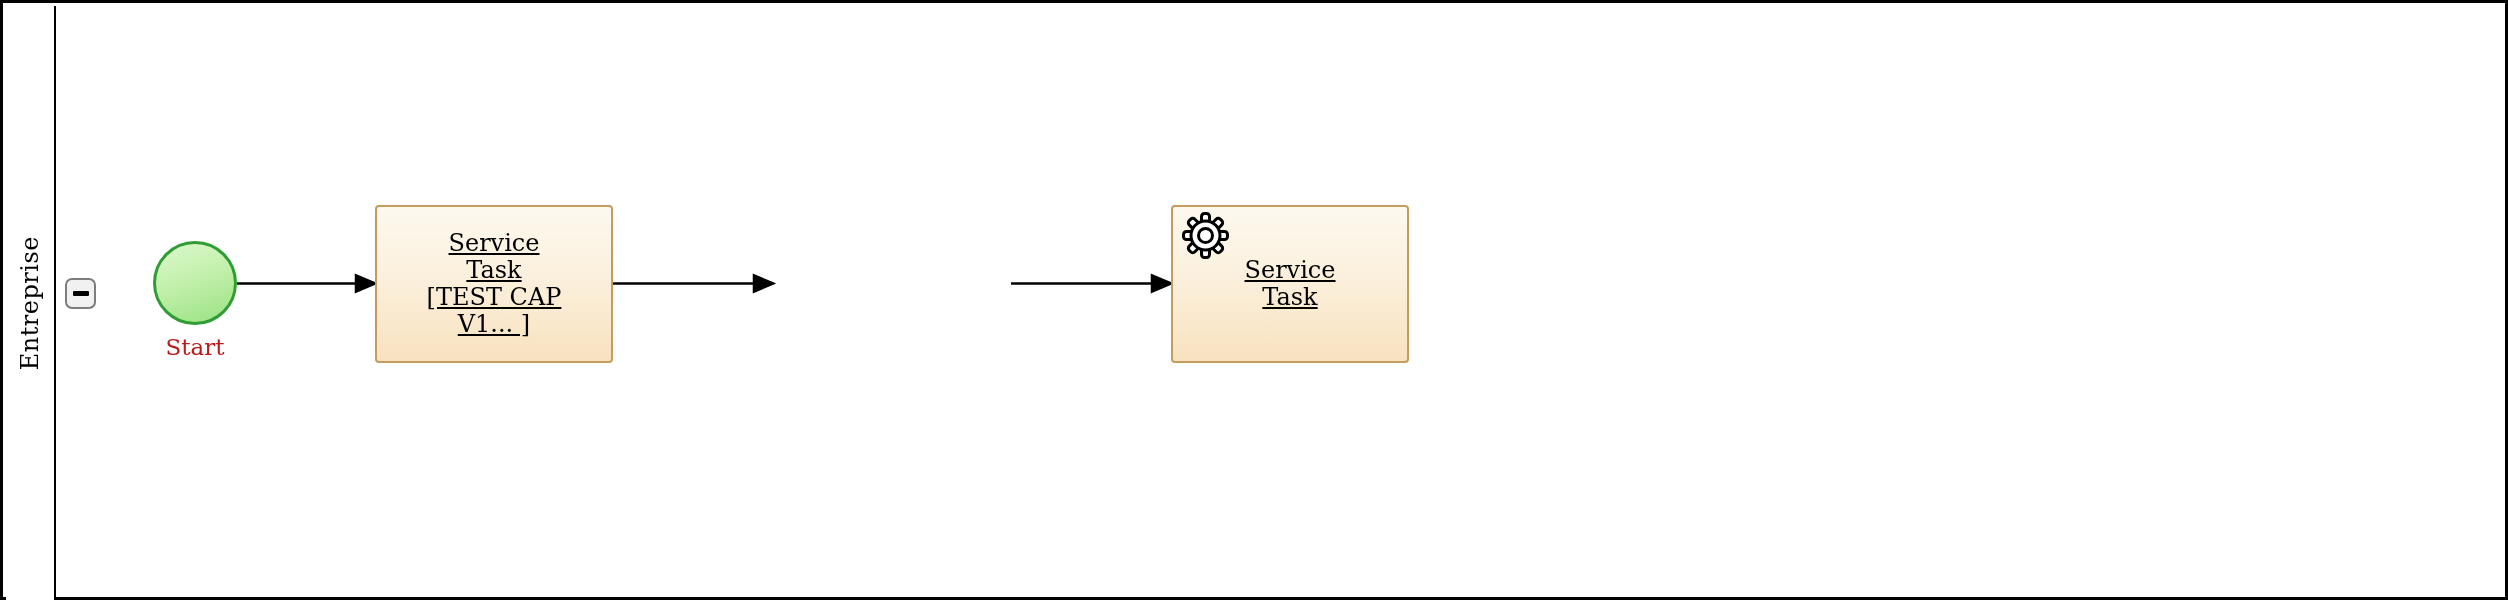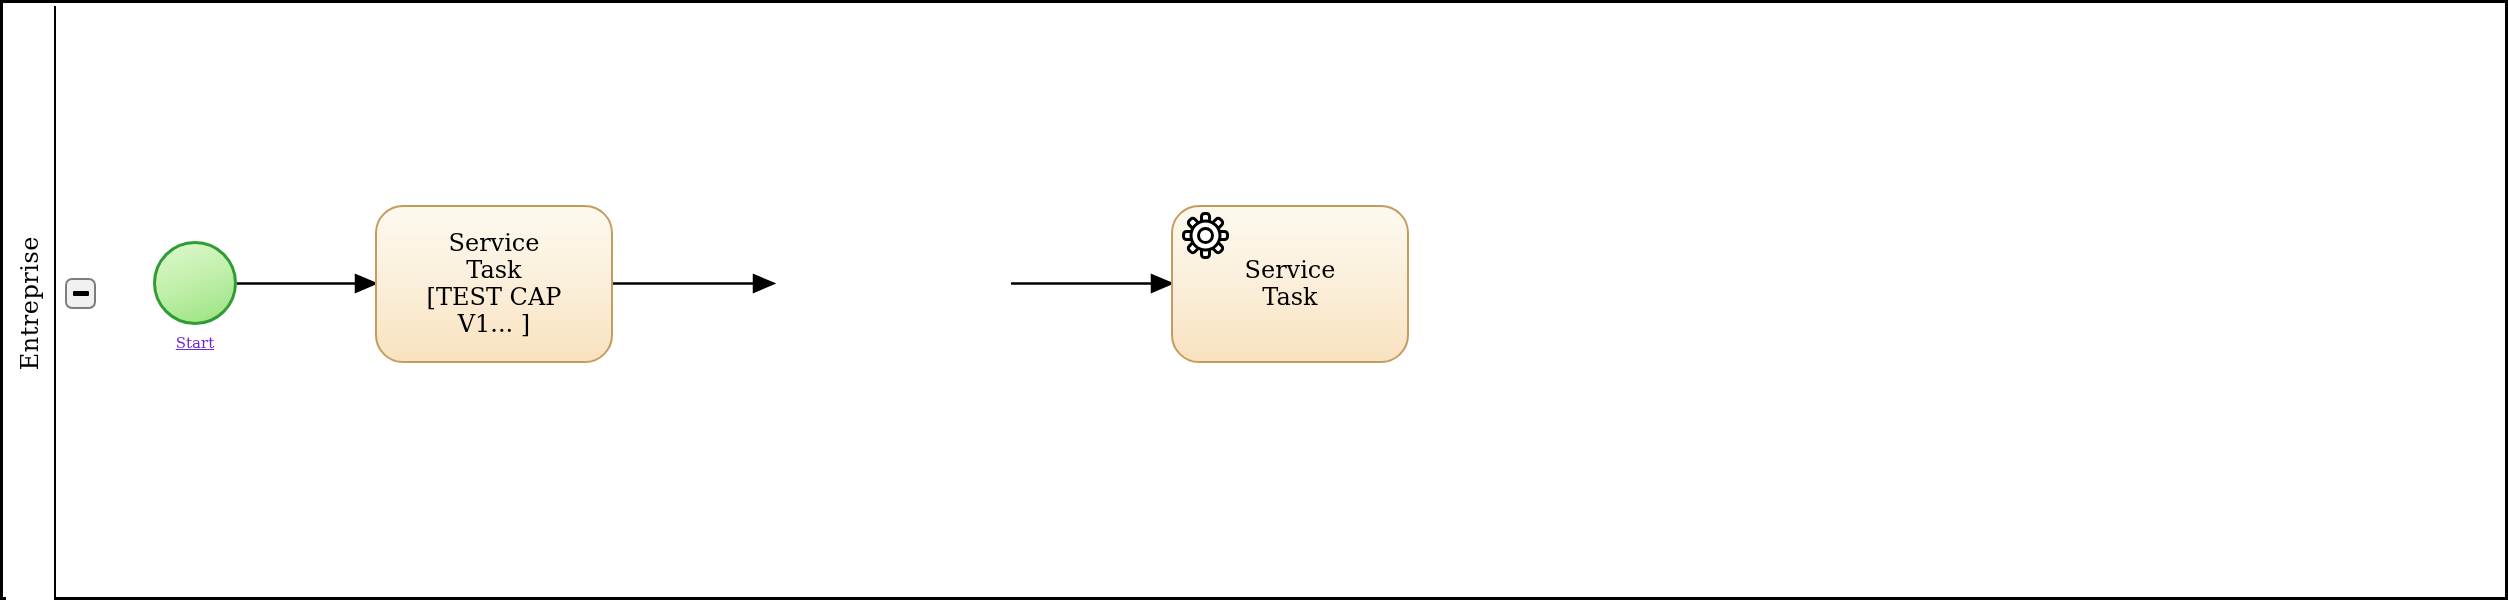--- a/index.html
+++ b/index.html
@@ -73,38 +73,38 @@
     border: 3px solid #2f9c34;
     background: linear-gradient(160deg, #dcf8cd 0%, #c3f0ac 45%, #99e281 100%);
     box-sizing: border-box;
   }
   .start-label {
     position: absolute;
     left: 130px;
     top: 331px;
     width: 124px;
     text-align: center;
-    font-size: 15px;
-    color: #6d28d9;
-    text-decoration: underline;
+    font-size: 23px;
+    color: #b91c1c;
   }
   .task {
     position: absolute;
     top: 202px;
     width: 238px;
     height: 158px;
     border: 2px solid #c49c60;
-    border-radius: 28px;
+    border-radius: 4px;
     background: linear-gradient(to bottom, #fdf9ef 0%, #fbf0dd 45%, #f8e2bf 100%);
     box-sizing: border-box;
     display: flex;
     flex-direction: column;
     align-items: center;
     justify-content: center;
     cursor: default;
+    text-decoration: underline;
   }
   .task-1 { left: 372px; }
   .task-2 { left: 770px; }
   .task-3 { left: 1168px; }
   .task-line {
     font-size: 24px;
     line-height: 27px;
     color: #000000;
     text-align: center;
     white-space: pre;

